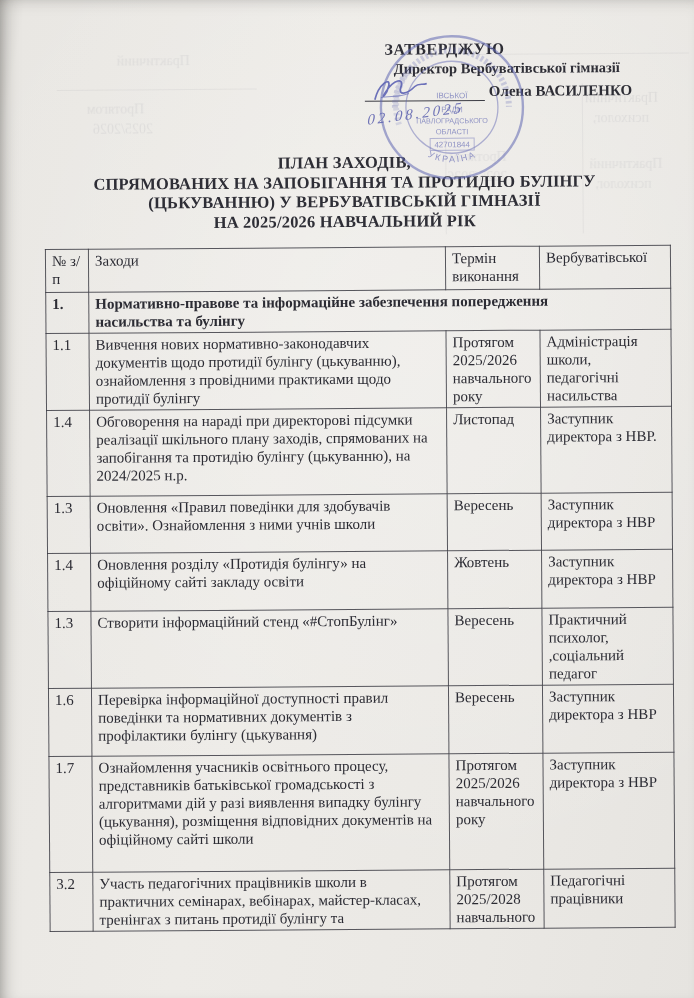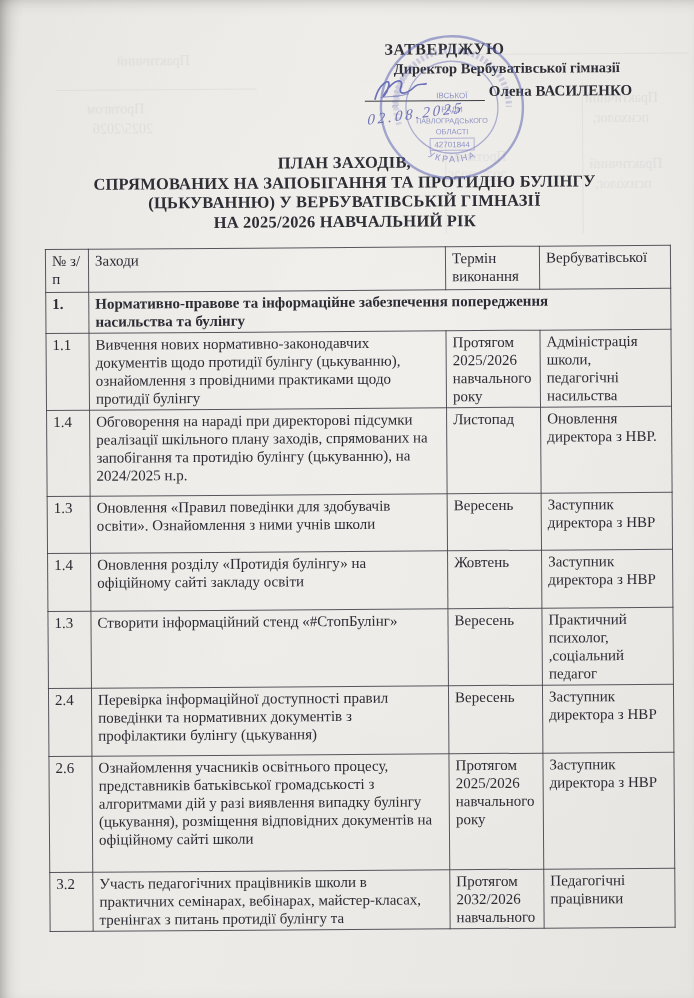--- a/index.html
+++ b/index.html
@@ -147,55 +147,55 @@
       <tr class="r-11">
         <td class="num">1.1</td>
         <td>Вивчення нових нормативно-законодавчих документів щодо протидії булінгу (цькуванню), ознайомлення з провідними практиками щодо протидії булінгу</td>
         <td>Протягом 2025/2026 навчального року</td>
         <td>Адміністрація школи, педагогічні насильства</td>
       </tr>
       <tr class="r-12">
         <td class="num">1.4</td>
         <td>Обговорення на нараді при директорові підсумки реалізації шкільного плану заходів, спрямованих на запобігання та протидію булінгу (цькуванню), на 2024/2025 н.р.</td>
         <td>Листопад</td>
-        <td>Оновлення директора з НВР.</td>
+        <td>Заступник директора з НВР.</td>
       </tr>
       <tr class="r-13">
         <td class="num">1.3</td>
         <td>Оновлення «Правил поведінки для здобувачів освіти». Ознайомлення з ними учнів школи</td>
         <td>Вересень</td>
         <td>Заступник директора з НВР</td>
       </tr>
       <tr class="r-14">
         <td class="num">1.4</td>
         <td>Оновлення розділу «Протидія булінгу» на офіційному сайті закладу освіти</td>
         <td>Жовтень</td>
         <td>Заступник директора з НВР</td>
       </tr>
       <tr class="r-15">
         <td class="num">1.3</td>
         <td>Створити інформаційний стенд «#СтопБулінг»</td>
         <td>Вересень</td>
         <td>Практичний психолог, ,соціальний педагог</td>
       </tr>
       <tr class="r-16">
-        <td class="num">2.4</td>
+        <td class="num">1.6</td>
         <td>Перевірка інформаційної доступності правил поведінки та нормативних документів з профілактики булінгу (цькування)</td>
         <td>Вересень</td>
         <td>Заступник директора з НВР</td>
       </tr>
       <tr class="r-17">
-        <td class="num">2.6</td>
+        <td class="num">1.7</td>
         <td>Ознайомлення учасників освітнього процесу, представників батьківської громадськості з алгоритмами дій у разі виявлення випадку булінгу (цькування), розміщення відповідних документів на офіційному сайті школи</td>
         <td>Протягом 2025/2026 навчального року</td>
         <td>Заступник директора з НВР</td>
       </tr>
       <tr class="r-18">
         <td class="num">3.2</td>
         <td>Участь педагогічних працівників школи в практичних семінарах, вебінарах, майстер-класах, тренінгах з питань протидії булінгу та</td>
-        <td>Протягом 2032/2026 навчального</td>
+        <td>Протягом 2025/2028 навчального</td>
         <td>Педагогічні працівники</td>
       </tr>
     </tbody>
       </table>
 
   </div>
 </div>
 
 </body></html>

